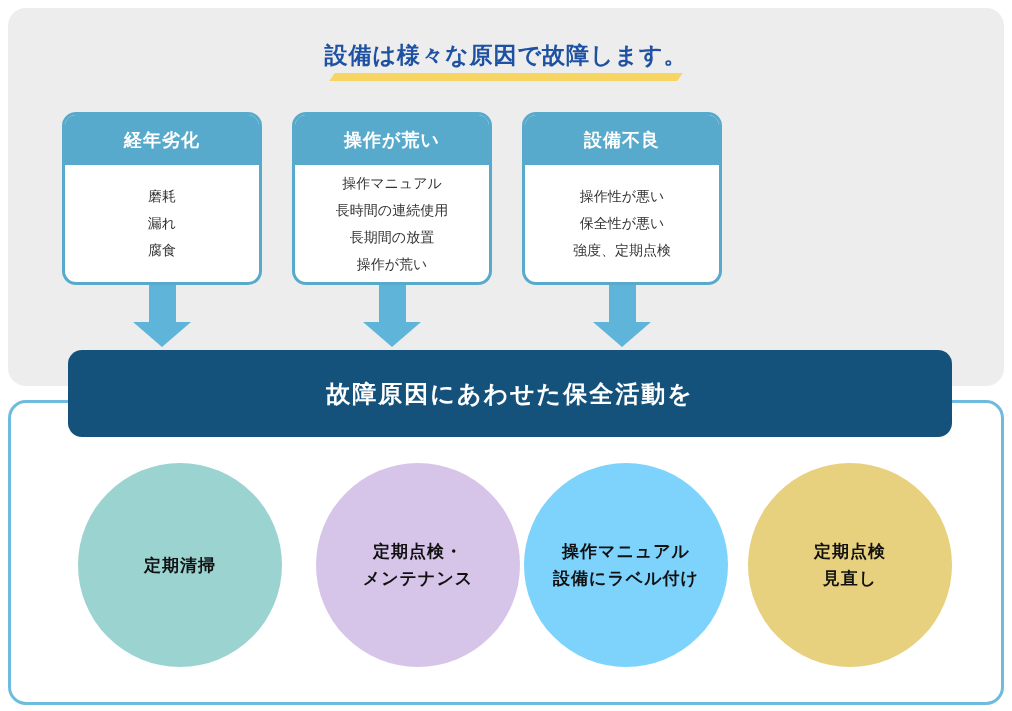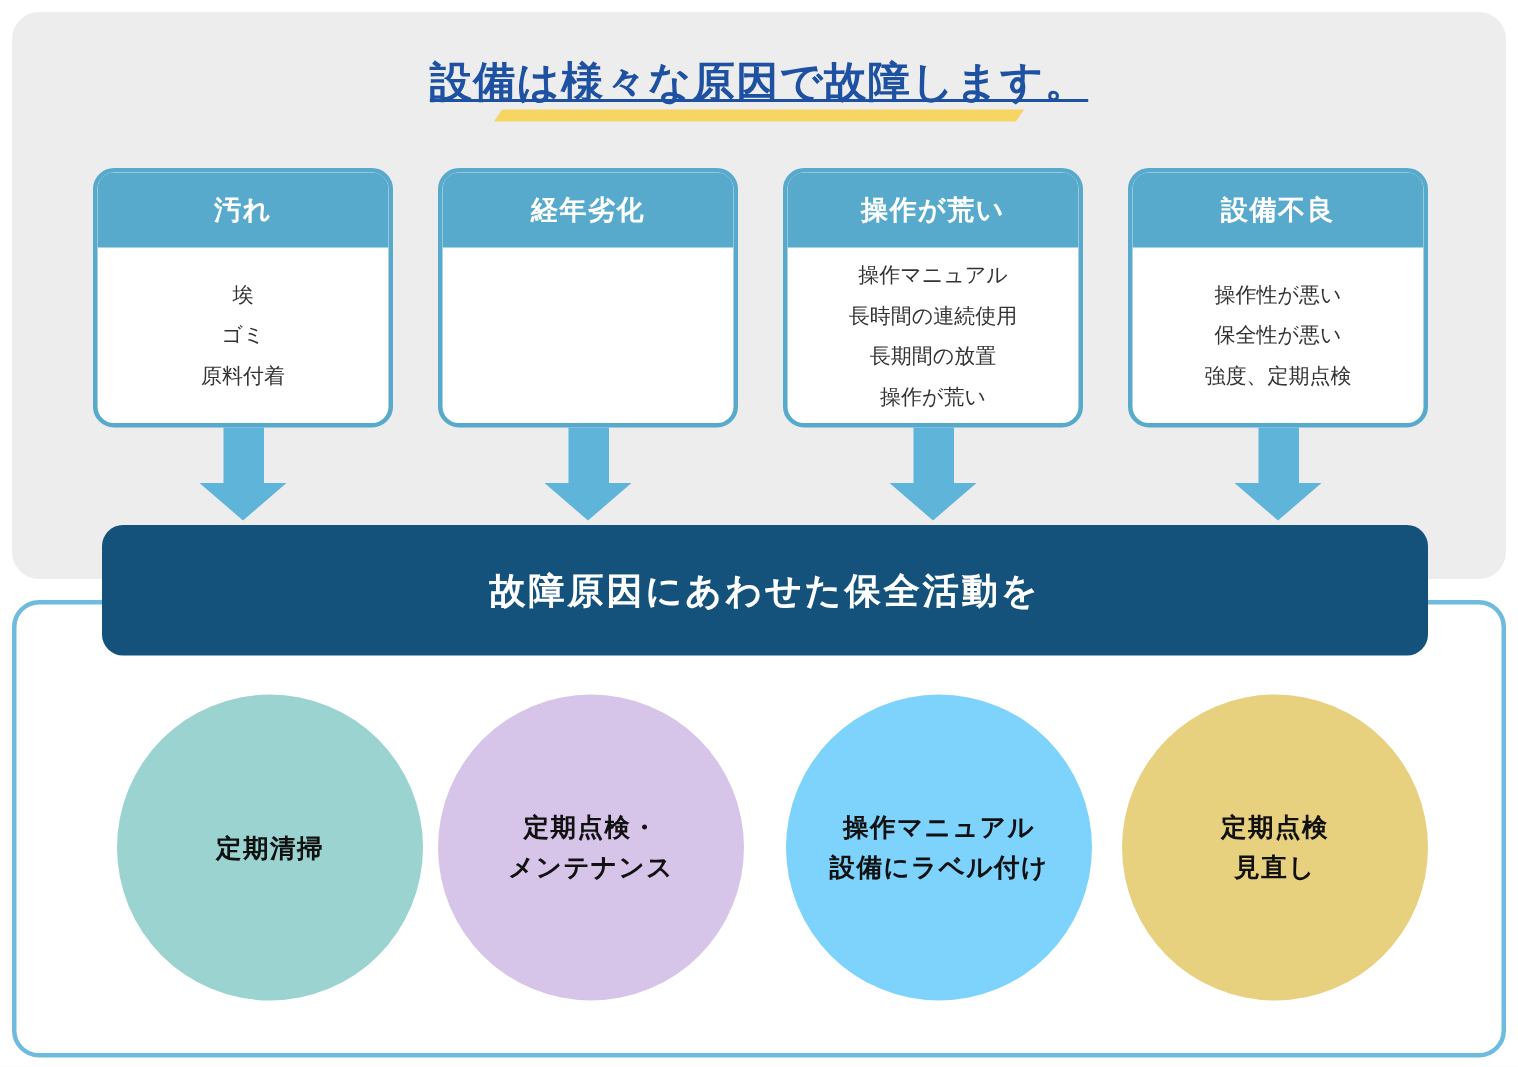--- a/index.html
+++ b/index.html
@@ -24,26 +24,25 @@
 
   .title-wrap {
     position: absolute;
     left: 0; top: 32px;
     width: 996px;
     text-align: center;
   }
   .title {
     margin: 0;
     display: inline-block;
-    font-size: 28px;
+    font-size: 23px;
     font-weight: bold;
     color: #1E51A1;
     letter-spacing: 1px;
     line-height: 30px;
-    text-decoration: underline;
   }
   .title-underline {
     margin: 3px auto 0 auto;
     width: 348px;
     height: 8px;
     background: #F6D563;
     transform: skewX(-35deg);
   }
 
   
@@ -164,53 +163,44 @@
     align-items: center;
     justify-content: center;
     text-align: center;
     font-size: 17px;
     font-weight: bold;
     color: #111111;
     line-height: 27px;
     letter-spacing: 1px;
   }
   .circle:nth-child(1) { left: 78px;  }
-  .circle:nth-child(2) { left: 292px; }
+  .circle:nth-child(2) { left: 316px; }
   .circle:nth-child(3) { left: 524px; }
   .circle:nth-child(4) { left: 748px; }
 </style>
 </head>
 <body>
 
 <div class="canvas">
 
   <div class="top-panel">
     <div class="title-wrap">
       <h1 class="title">設備は様々な原因で故障します。</h1>
       <div class="title-underline"></div>
     </div>
     <div class="cards">
-  <div class="card-col">
-    <div class="card">
-      <div class="card-header">汚れ</div>
-      <div class="card-body">
-              <div class="card-line">埃</div>
-              <div class="card-line">ゴミ</div>
-              <div class="card-line">原料付着</div>
-            </div>
-    </div>
-    <div class="arrow">
-      <div class="arrow-shaft"></div>
-      <div class="arrow-head"></div>
-    </div>
-  </div>
 
   <div class="card-col">
     <div class="card">
       <div class="card-header">経年劣化</div>
+      <div class="card-body">
+              <div class="card-line">磨耗</div>
+              <div class="card-line">漏れ</div>
+              <div class="card-line">腐食</div>
+            </div>
     </div>
     <div class="arrow">
       <div class="arrow-shaft"></div>
       <div class="arrow-head"></div>
     </div>
   </div>
 
   <div class="card-col">
     <div class="card">
       <div class="card-header">操作が荒い</div>

